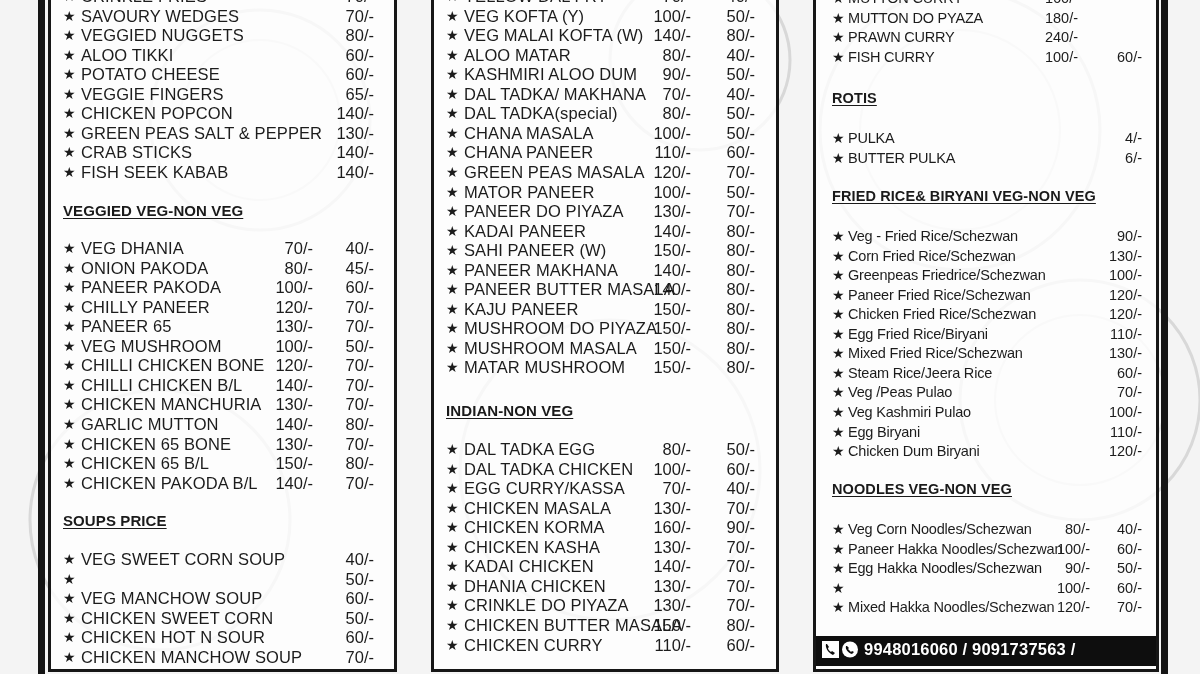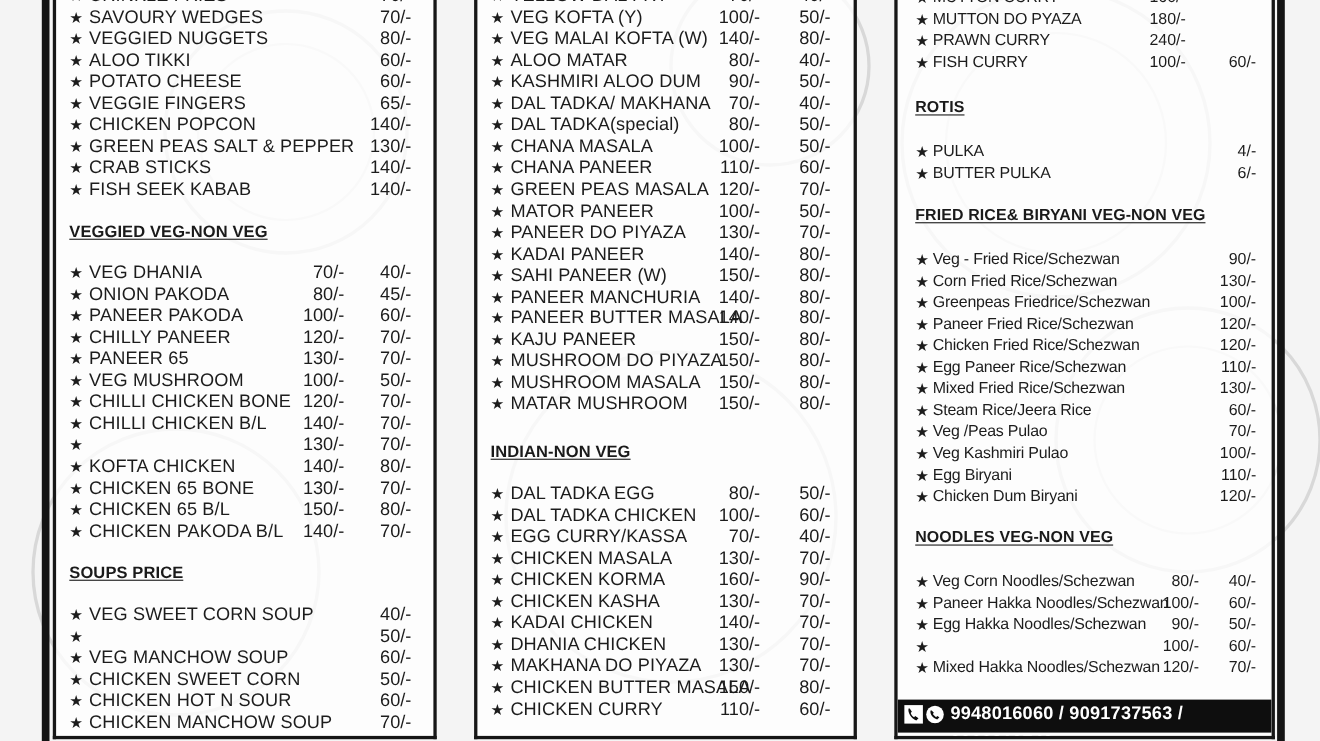--- a/index.html
+++ b/index.html
@@ -162,26 +162,27 @@
         <span class="p2" style="right: 20px;">70/-</span>
       </div>
       <div class="row" style="top: 384.85px;">
         <span class="star">★</span>
         <span class="name">CHILLI CHICKEN B/L</span>
         <span class="p1" style="right: 81px;">140/-</span>
         <span class="p2" style="right: 20px;">70/-</span>
       </div>
       <div class="row" style="top: 404.4px;">
         <span class="star">★</span>
+        <span class="name">CHICKEN MANCHURIA</span>
         <span class="p1" style="right: 81px;">130/-</span>
         <span class="p2" style="right: 20px;">70/-</span>
       </div>
       <div class="row" style="top: 423.95px;">
         <span class="star">★</span>
-        <span class="name">KOFTA CHICKEN</span>
+        <span class="name">GARLIC MUTTON</span>
         <span class="p1" style="right: 81px;">140/-</span>
         <span class="p2" style="right: 20px;">80/-</span>
       </div>
       <div class="row" style="top: 443.5px;">
         <span class="star">★</span>
         <span class="name">CHICKEN 65 BONE</span>
         <span class="p1" style="right: 81px;">130/-</span>
         <span class="p2" style="right: 20px;">70/-</span>
       </div>
       <div class="row" style="top: 463.05px;">
@@ -310,21 +311,21 @@
         <span class="p2" style="right: 21px;">80/-</span>
       </div>
       <div class="row" style="top: 250.15px;">
         <span class="star">★</span>
         <span class="name">SAHI PANEER (W)</span>
         <span class="p1" style="right: 85px;">150/-</span>
         <span class="p2" style="right: 21px;">80/-</span>
       </div>
       <div class="row" style="top: 269.7px;">
         <span class="star">★</span>
-        <span class="name">PANEER MANCHURIA</span>
+        <span class="name">PANEER MAKHANA</span>
         <span class="p1" style="right: 85px;">140/-</span>
         <span class="p2" style="right: 21px;">80/-</span>
       </div>
       <div class="row" style="top: 289.25px;">
         <span class="star">★</span>
         <span class="name">PANEER BUTTER MASALA</span>
         <span class="p1" style="right: 85px;">140/-</span>
         <span class="p2" style="right: 21px;">80/-</span>
       </div>
       <div class="row" style="top: 308.8px;">
@@ -395,21 +396,21 @@
         <span class="p2" style="right: 21px;">70/-</span>
       </div>
       <div class="row" style="top: 585.85px;">
         <span class="star">★</span>
         <span class="name">DHANIA CHICKEN</span>
         <span class="p1" style="right: 85px;">130/-</span>
         <span class="p2" style="right: 21px;">70/-</span>
       </div>
       <div class="row" style="top: 605.4px;">
         <span class="star">★</span>
-        <span class="name">MAKHANA DO PIYAZA</span>
+        <span class="name">CRINKLE DO PIYAZA</span>
         <span class="p1" style="right: 85px;">130/-</span>
         <span class="p2" style="right: 21px;">70/-</span>
       </div>
       <div class="row" style="top: 624.95px;">
         <span class="star">★</span>
         <span class="name">CHICKEN BUTTER MASALA</span>
         <span class="p1" style="right: 85px;">150/-</span>
         <span class="p2" style="right: 21px;">80/-</span>
       </div>
       <div class="row" style="top: 644.5px;">
@@ -479,21 +480,21 @@
         <span class="name">Paneer Fried Rice/Schezwan</span>
         <span class="p1" style="right: 14px;">120/-</span>
       </div>
       <div class="row" style="top: 314.2px;">
         <span class="star">★</span>
         <span class="name">Chicken Fried Rice/Schezwan</span>
         <span class="p1" style="right: 14px;">120/-</span>
       </div>
       <div class="row" style="top: 333.75px;">
         <span class="star">★</span>
-        <span class="name">Egg Paneer Rice/Schezwan</span>
+        <span class="name">Egg Fried Rice/Biryani</span>
         <span class="p1" style="right: 14px;">110/-</span>
       </div>
       <div class="row" style="top: 353.3px;">
         <span class="star">★</span>
         <span class="name">Mixed Fried Rice/Schezwan</span>
         <span class="p1" style="right: 14px;">130/-</span>
       </div>
       <div class="row" style="top: 372.85px;">
         <span class="star">★</span>
         <span class="name">Steam Rice/Jeera Rice</span>

